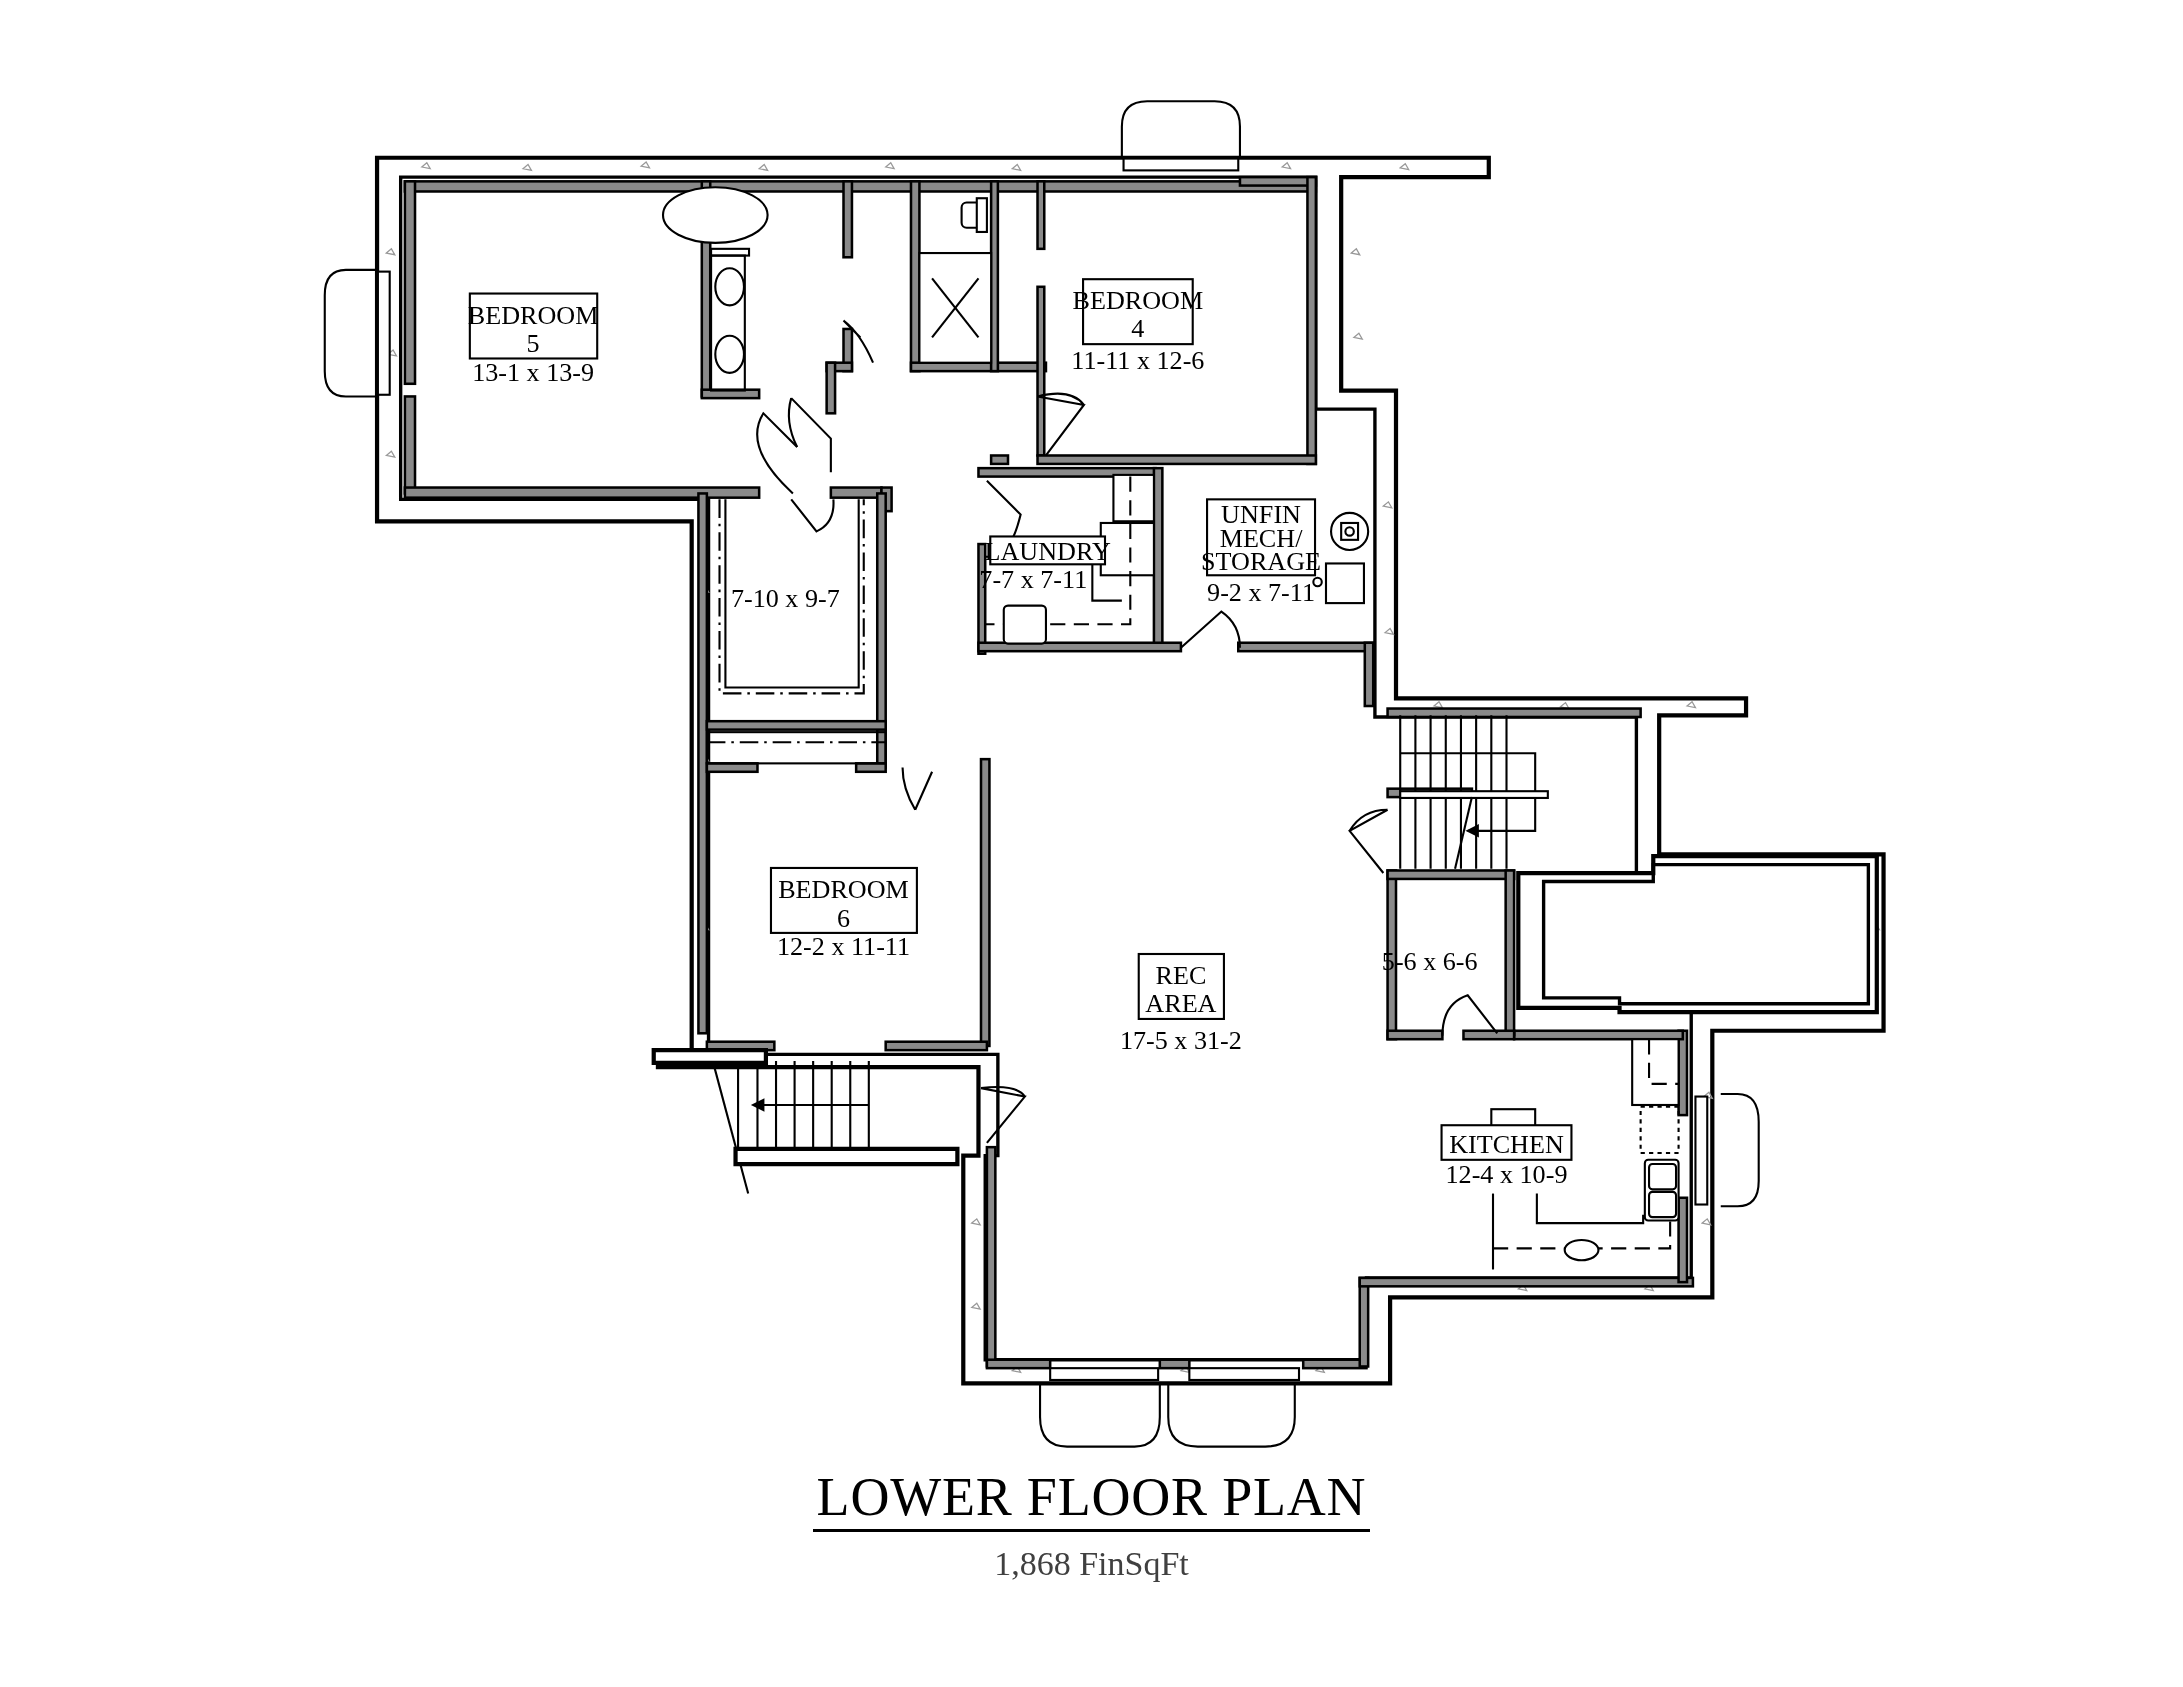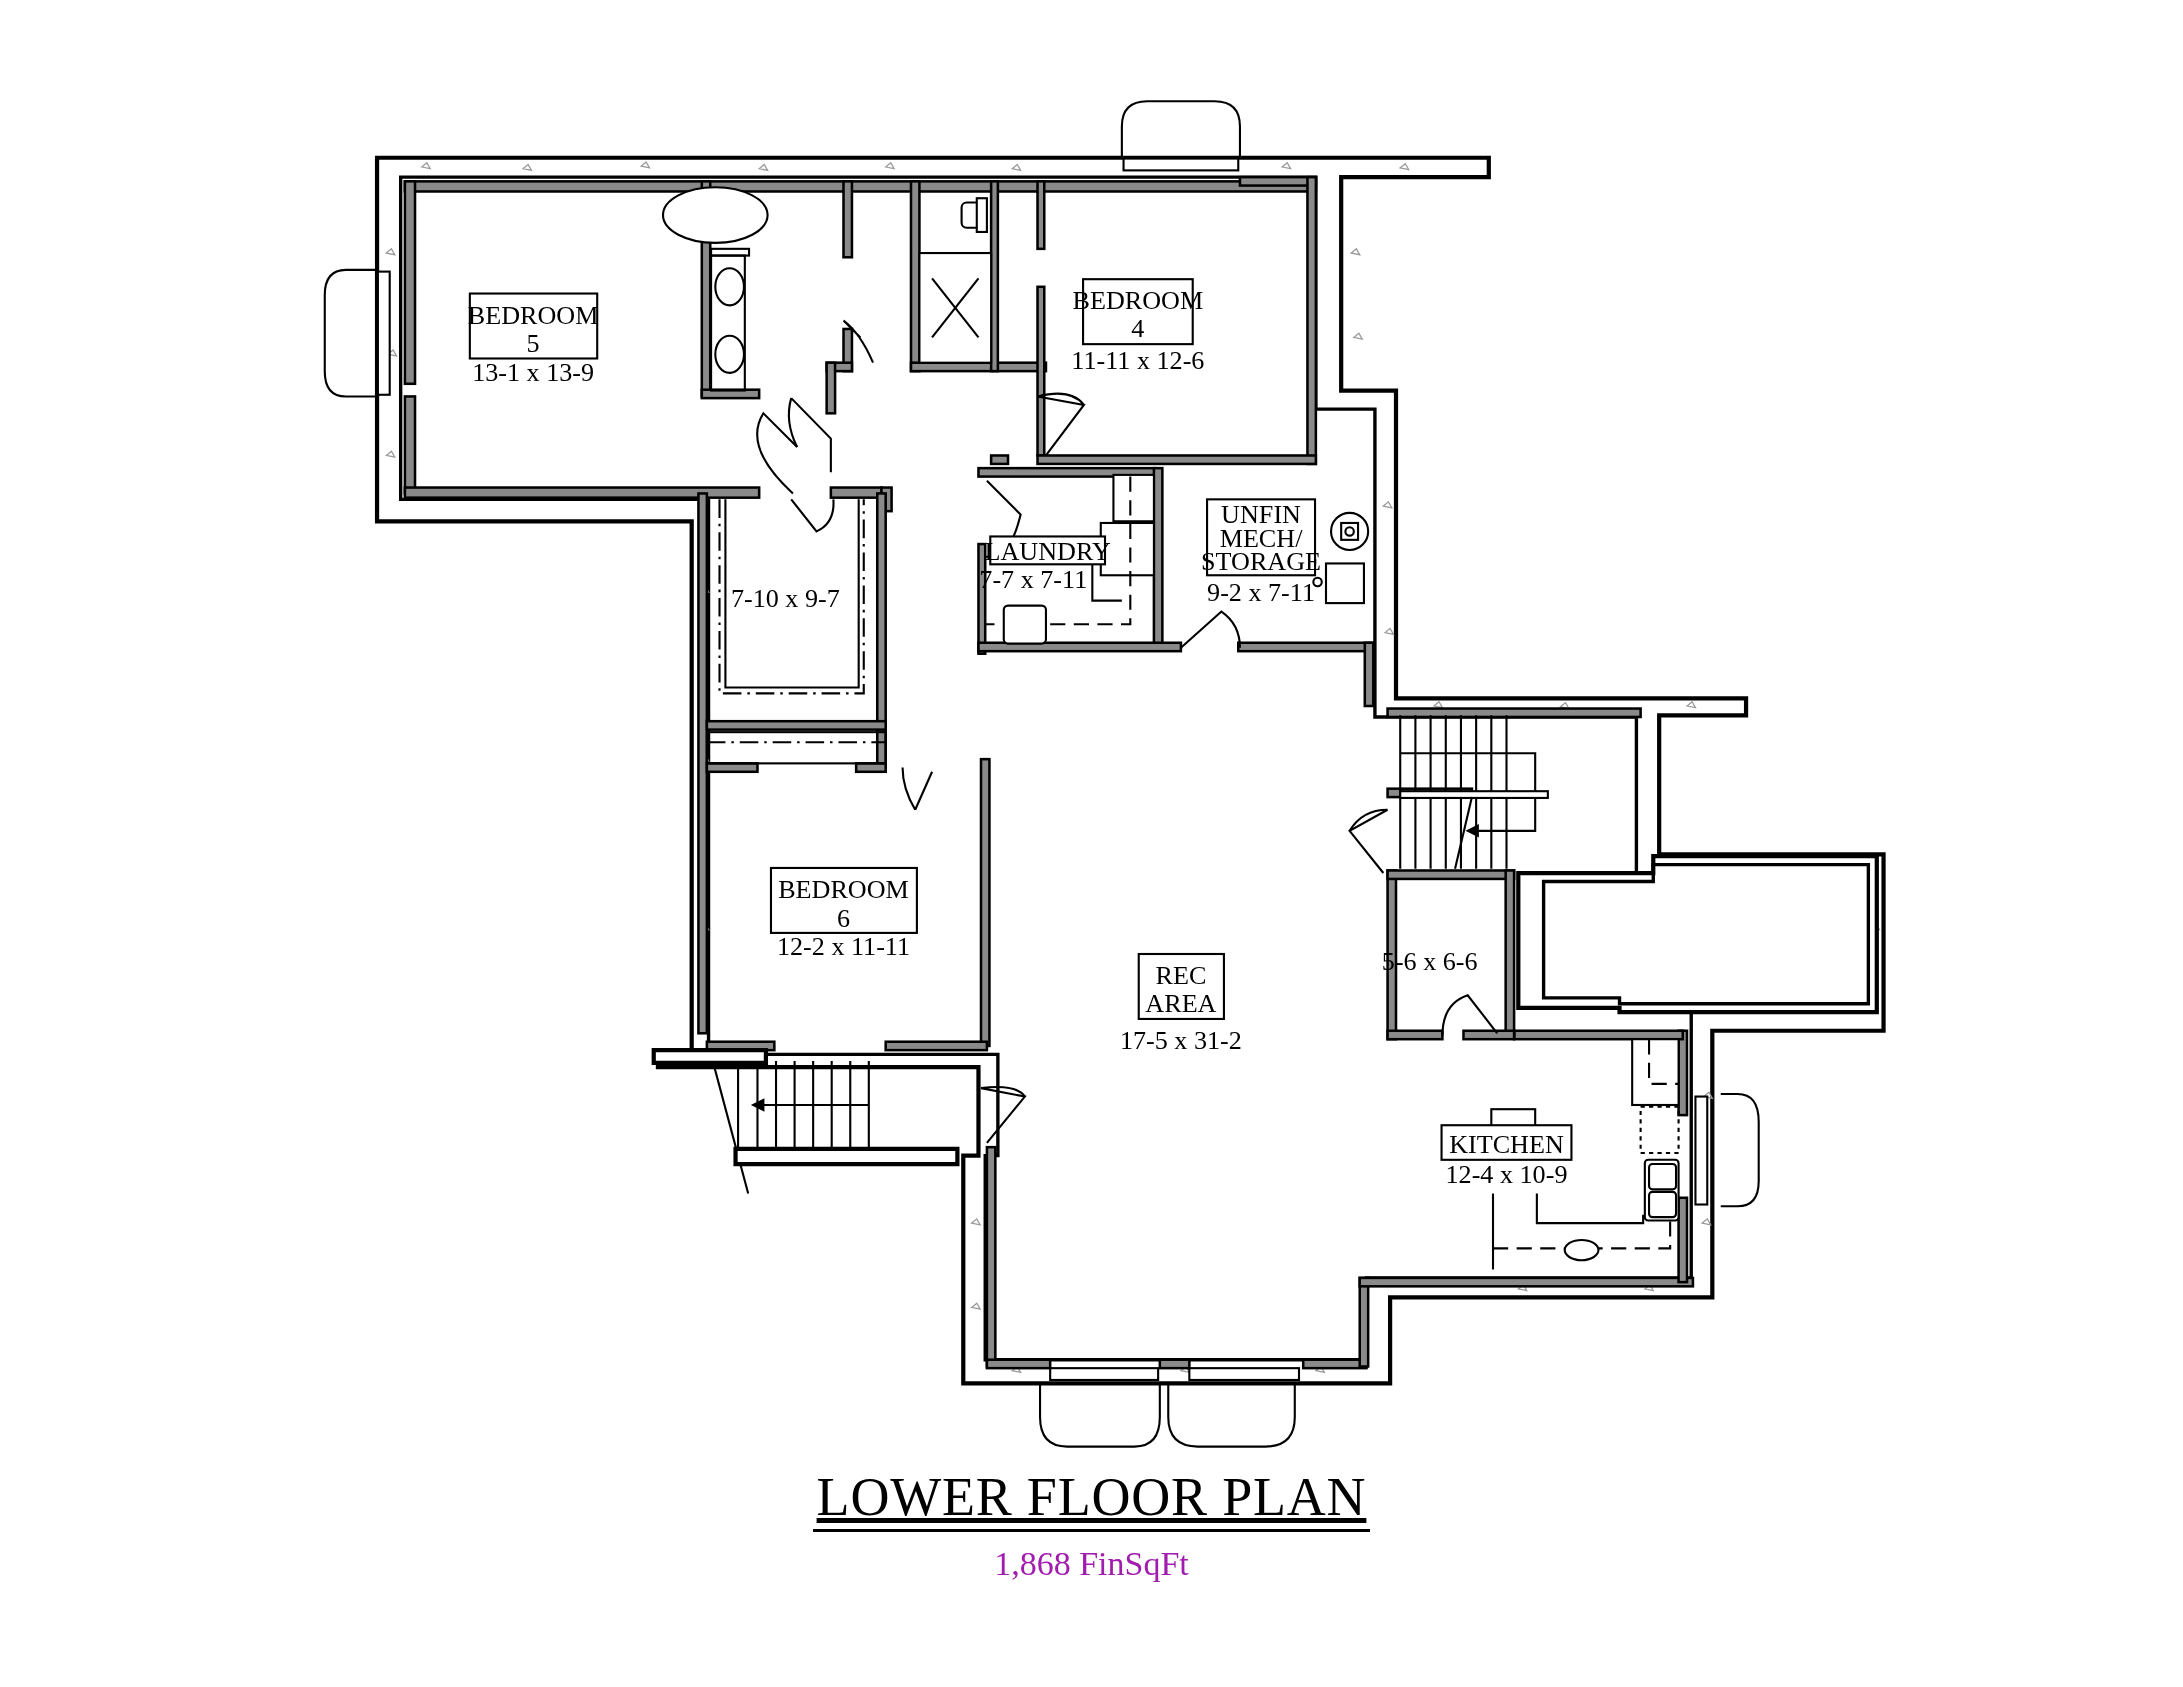--- a/index.html
+++ b/index.html
@@ -9,22 +9,22 @@
   .wall { fill: none; stroke: #000; stroke-width: 4; }
   .iwall { fill: #8a8a8a; stroke: #000; stroke-width: 3; }
   .thin { fill: none; stroke: #000; stroke-width: 2.5; }
   .dash { fill: none; stroke: #000; stroke-width: 2.5; stroke-dasharray: 18 10; }
   .dashdot { fill: none; stroke: #000; stroke-width: 2.5; stroke-dasharray: 22 7 3 7; }
   .fix { fill: #fff; stroke: #000; stroke-width: 2.5; }
   .lbl-box { fill: #fff; stroke: #000; stroke-width: 2.5; }
   .room-text { font-family: "Liberation Serif", "DejaVu Serif", serif; font-size: 31px; fill: #000; text-anchor: middle; }
   .room-dim { font-family: "Liberation Serif", "DejaVu Serif", serif; font-size: 31px; fill: #000; text-anchor: middle; }
   .title { position: absolute; left: 0; width: 2183px; text-align: center; top: 1466px; font-family: "Liberation Serif", "DejaVu Serif", serif; font-size: 54px; color: #000; letter-spacing: 0.8px; }
-  .title span { border-bottom: 3.4px solid #000; padding: 0 3.4px 1.7px; text-decoration: underline; }
-  .subtitle { position: absolute; left: 0; width: 2183px; text-align: center; top: 1545px; font-family: "Liberation Serif", "DejaVu Serif", serif; font-size: 34px; color: #a21caf; }
+  .title span { border-bottom: 3.4px solid #000; padding: 0 3.4px 1.7px; }
+  .subtitle { position: absolute; left: 0; width: 2183px; text-align: center; top: 1545px; font-family: "Liberation Serif", "DejaVu Serif", serif; font-size: 34px; color: #404040; }
 </style>
 </head>
 <body>
 
 <svg id="plan" viewBox="0 0 2588 2000" xmlns="http://www.w3.org/2000/svg">
 
   <g>
 
     <path class="conc" d="
       M 447 187 L 1765 187 L 1765 210 L 1590 210 L 1590 463 L 1655 463 L 1655 828 L 2070 828 L 2070 848 L 1967 848 L 1967 1013 L 2233 1013 L 2233 1222 L 2030 1222 L 2030 1538 L 1648 1538 L 1648 1640 L 1142 1640 L 1142 1370 L 1160 1370 L 1160 1265 L 780 1265 L 780 1247 L 820 1247 L 820 618 L 447 618 Z

